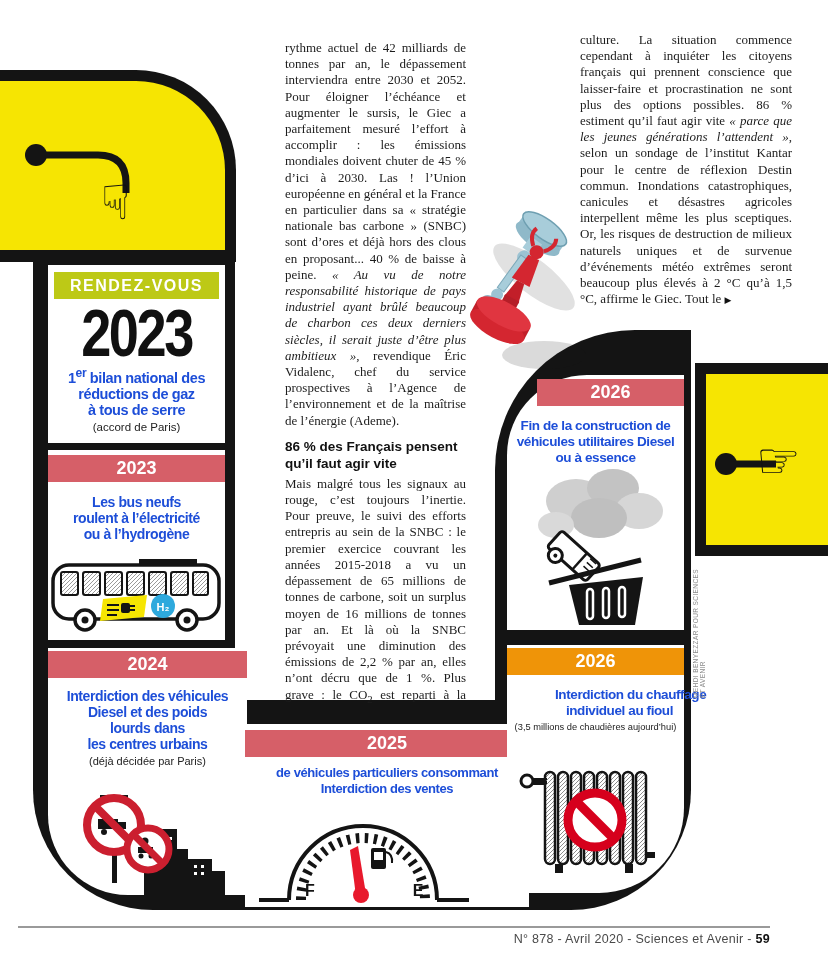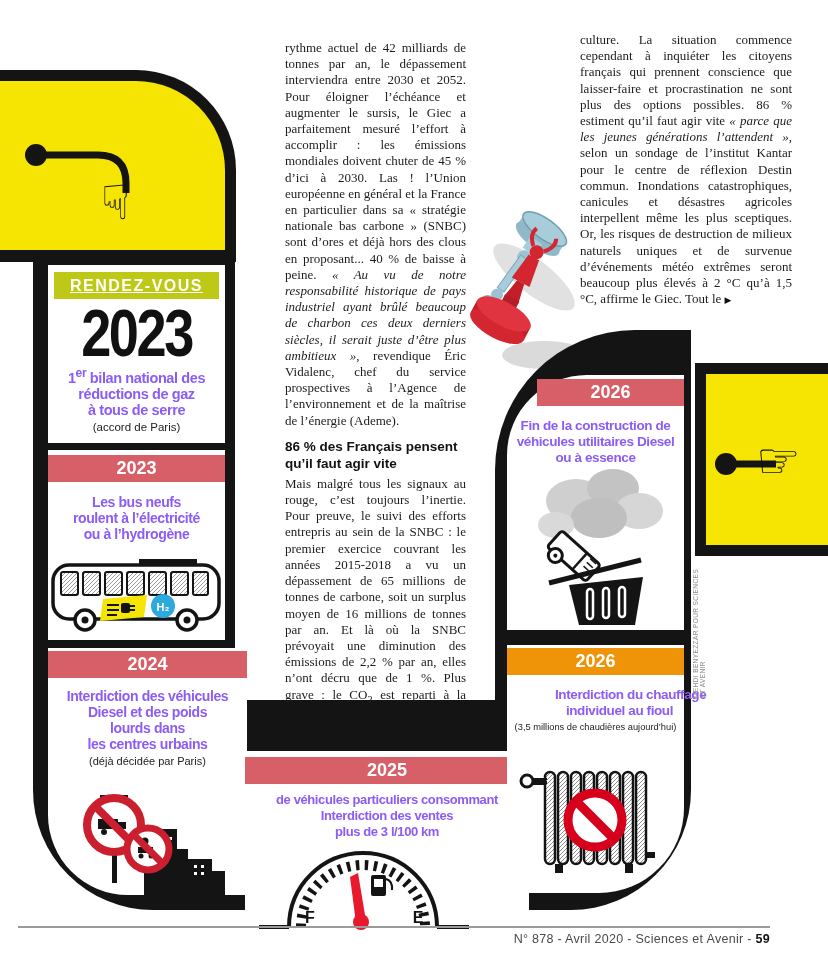--- a/index.html
+++ b/index.html
@@ -33,41 +33,41 @@
   .track{position:absolute;background:#141414;}
   .track-left{left:33px;top:258px;width:202px;height:652px;border-bottom-left-radius:120px;}
   .track-bottom{left:235px;top:700px;width:260px;height:210px;}
   .track-right{left:495px;top:330px;width:196px;height:580px;
                border-top-left-radius:140px;border-bottom-right-radius:120px;}
 
   
   .box{position:absolute;background:#fff;}
   .band{height:27px;line-height:27px;text-align:center;color:#fff;font-weight:bold;font-size:18px;}
   .box-title{font-weight:bold;text-align:center;font-size:13.5px;line-height:16px;
-             letter-spacing:-0.4px;color:#8b5cf6;}
+             letter-spacing:-0.4px;color:#1d4ed8;}
   .box-title div{white-space:nowrap;}
   .box-sub{font-size:11px;text-align:center;margin-top:3px;color:#222;}
   .illu{position:absolute;}
 
   .rv-box{left:48px;top:265px;width:177px;height:178px;}
-  .rv-box .band{margin:7px 6px 0 6px;background:#bdc916;font-size:16px;letter-spacing:1.5px;text-decoration:underline;}
+  .rv-box .band{margin:7px 6px 0 6px;background:#bdc916;font-size:16px;letter-spacing:1.5px;}
   .big-year{text-align:center;font-size:66px;font-weight:800;line-height:62px;margin-top:3px;
             letter-spacing:-3px;transform:scaleX(.82);color:#111;}
   .rv-box .box-title{font-size:14.5px;margin-top:1px;}
   .rv-box .box-sub{font-size:11.5px;}
 
   .bus-box{left:48px;top:450px;width:177px;height:190px;}
   .bus-box .band{margin:5px 0 0 0;background:#d65f68;}
   .bus-box .box-title{margin-top:12px;font-size:14px;}
 
   .urban-box{left:48px;top:648px;width:199px;height:247px;border-bottom-left-radius:80px;}
   .urban-box .band{margin:3px 0 0 0;background:#d65f68;}
   .urban-box .box-title{margin-top:10px;font-size:14px;}
 
-  .fuel-box{left:245px;top:751px;width:284px;height:183px;}
+  .fuel-box{left:245px;top:724px;width:284px;height:183px;}
   .fuel-box .band{margin:6px 0 0 0;background:#d65f68;}
   .fuel-box .box-title{margin-top:8px;font-size:13px;}
 
   .diesel-box{left:507px;top:375px;width:177px;height:255px;border-top-left-radius:80px;}
   .diesel-box .band{margin:4px 0 0 30px;background:#d65f68;}
   .diesel-box .box-title{margin-top:12px;}
 
   .fioul-box{left:507px;top:645px;width:177px;height:248px;border-bottom-right-radius:85px;}
   .fioul-box .band{margin:3px 0 0 0;background:#ef9408;}
   .fioul-box .box-title{margin-top:12px;padding-left:48px;}
@@ -227,21 +227,20 @@
         <circle cx="103" cy="69" r="2.5" fill="#141414"></circle>
       <line x1="85" y1="47" x2="115" y2="77" stroke="#cb1f2f" stroke-width="7"></line>
     </svg>
   </div>
 
   <div class="box fuel-box">
     <div class="band">2025</div>
     <div class="box-title">
       <div>de véhicules particuliers consommant</div>
       <div>Interdiction des ventes</div>
-      <div>plus de 3 l/100 km</div>
     </div>
     <svg class="illu" style="left:8px;bottom:3px;" width="224" height="90" viewBox="0 0 224 90">
       <path d="M6,86 H36 M184,86 H216" stroke="#141414" stroke-width="4"></path>
       <path d="M36,86 A74,74 0 0 1 184,86" fill="none" stroke="#141414" stroke-width="4"></path>
       <path d="M48,86 A62,62 0 0 1 172,86" fill="none" stroke="#141414" stroke-width="10" stroke-dasharray="3.5 5.5"></path>
       <text x="57" y="82" text-anchor="middle" font-size="16" font-weight="bold" fill="#141414">F</text>
       <text x="165" y="82" text-anchor="middle" font-size="16" font-weight="bold" fill="#141414">E</text>
       <rect x="118" y="34" width="15" height="21" rx="2" fill="#141414"></rect>
       <rect x="121" y="38" width="9" height="8" fill="#fff"></rect>
       <path d="M133,38 q7,2 6,11" fill="none" stroke="#141414" stroke-width="2"></path>

